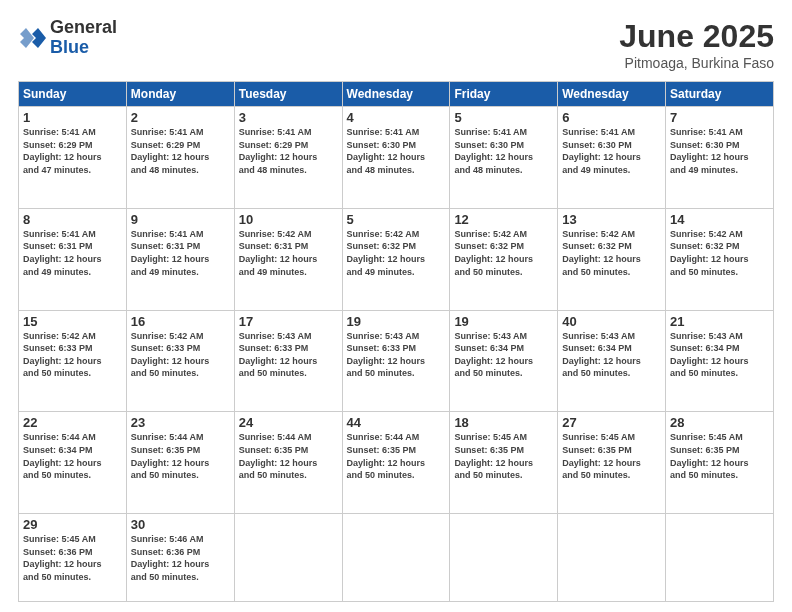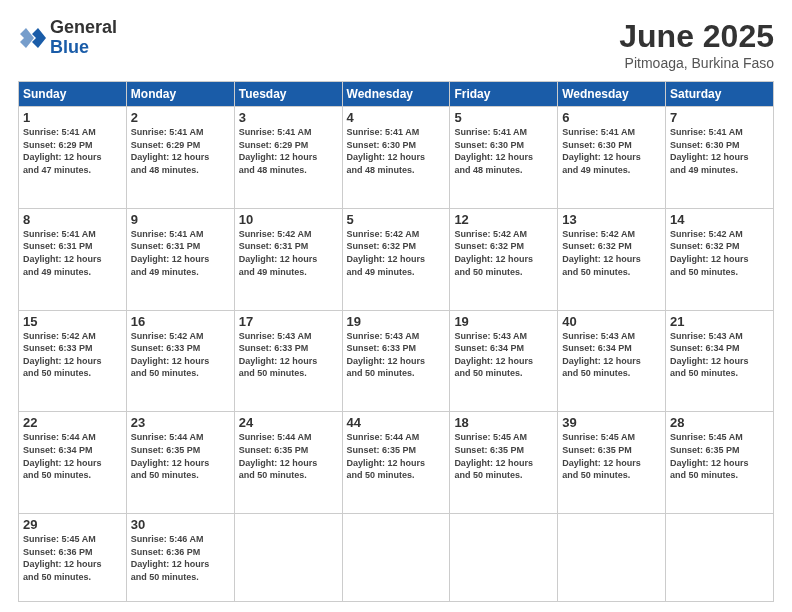--- a/index.html
+++ b/index.html
@@ -242,21 +242,21 @@
           </td>
           <td>
             <span class="day-num">44</span>
             <div class="day-info">Sunrise: 5:44 AM<br>Sunset: 6:35 PM<br>Daylight: 12 hours<br>and 50 minutes.</div>
           </td>
           <td>
             <span class="day-num">18</span>
             <div class="day-info">Sunrise: 5:45 AM<br>Sunset: 6:35 PM<br>Daylight: 12 hours<br>and 50 minutes.</div>
           </td>
           <td>
-            <span class="day-num">39</span>
+            <span class="day-num">27</span>
             <div class="day-info">Sunrise: 5:45 AM<br>Sunset: 6:35 PM<br>Daylight: 12 hours<br>and 50 minutes.</div>
           </td>
           <td>
             <span class="day-num">28</span>
             <div class="day-info">Sunrise: 5:45 AM<br>Sunset: 6:35 PM<br>Daylight: 12 hours<br>and 50 minutes.</div>
           </td>
         </tr>
         <tr>
           <td>
             <span class="day-num">29</span>

